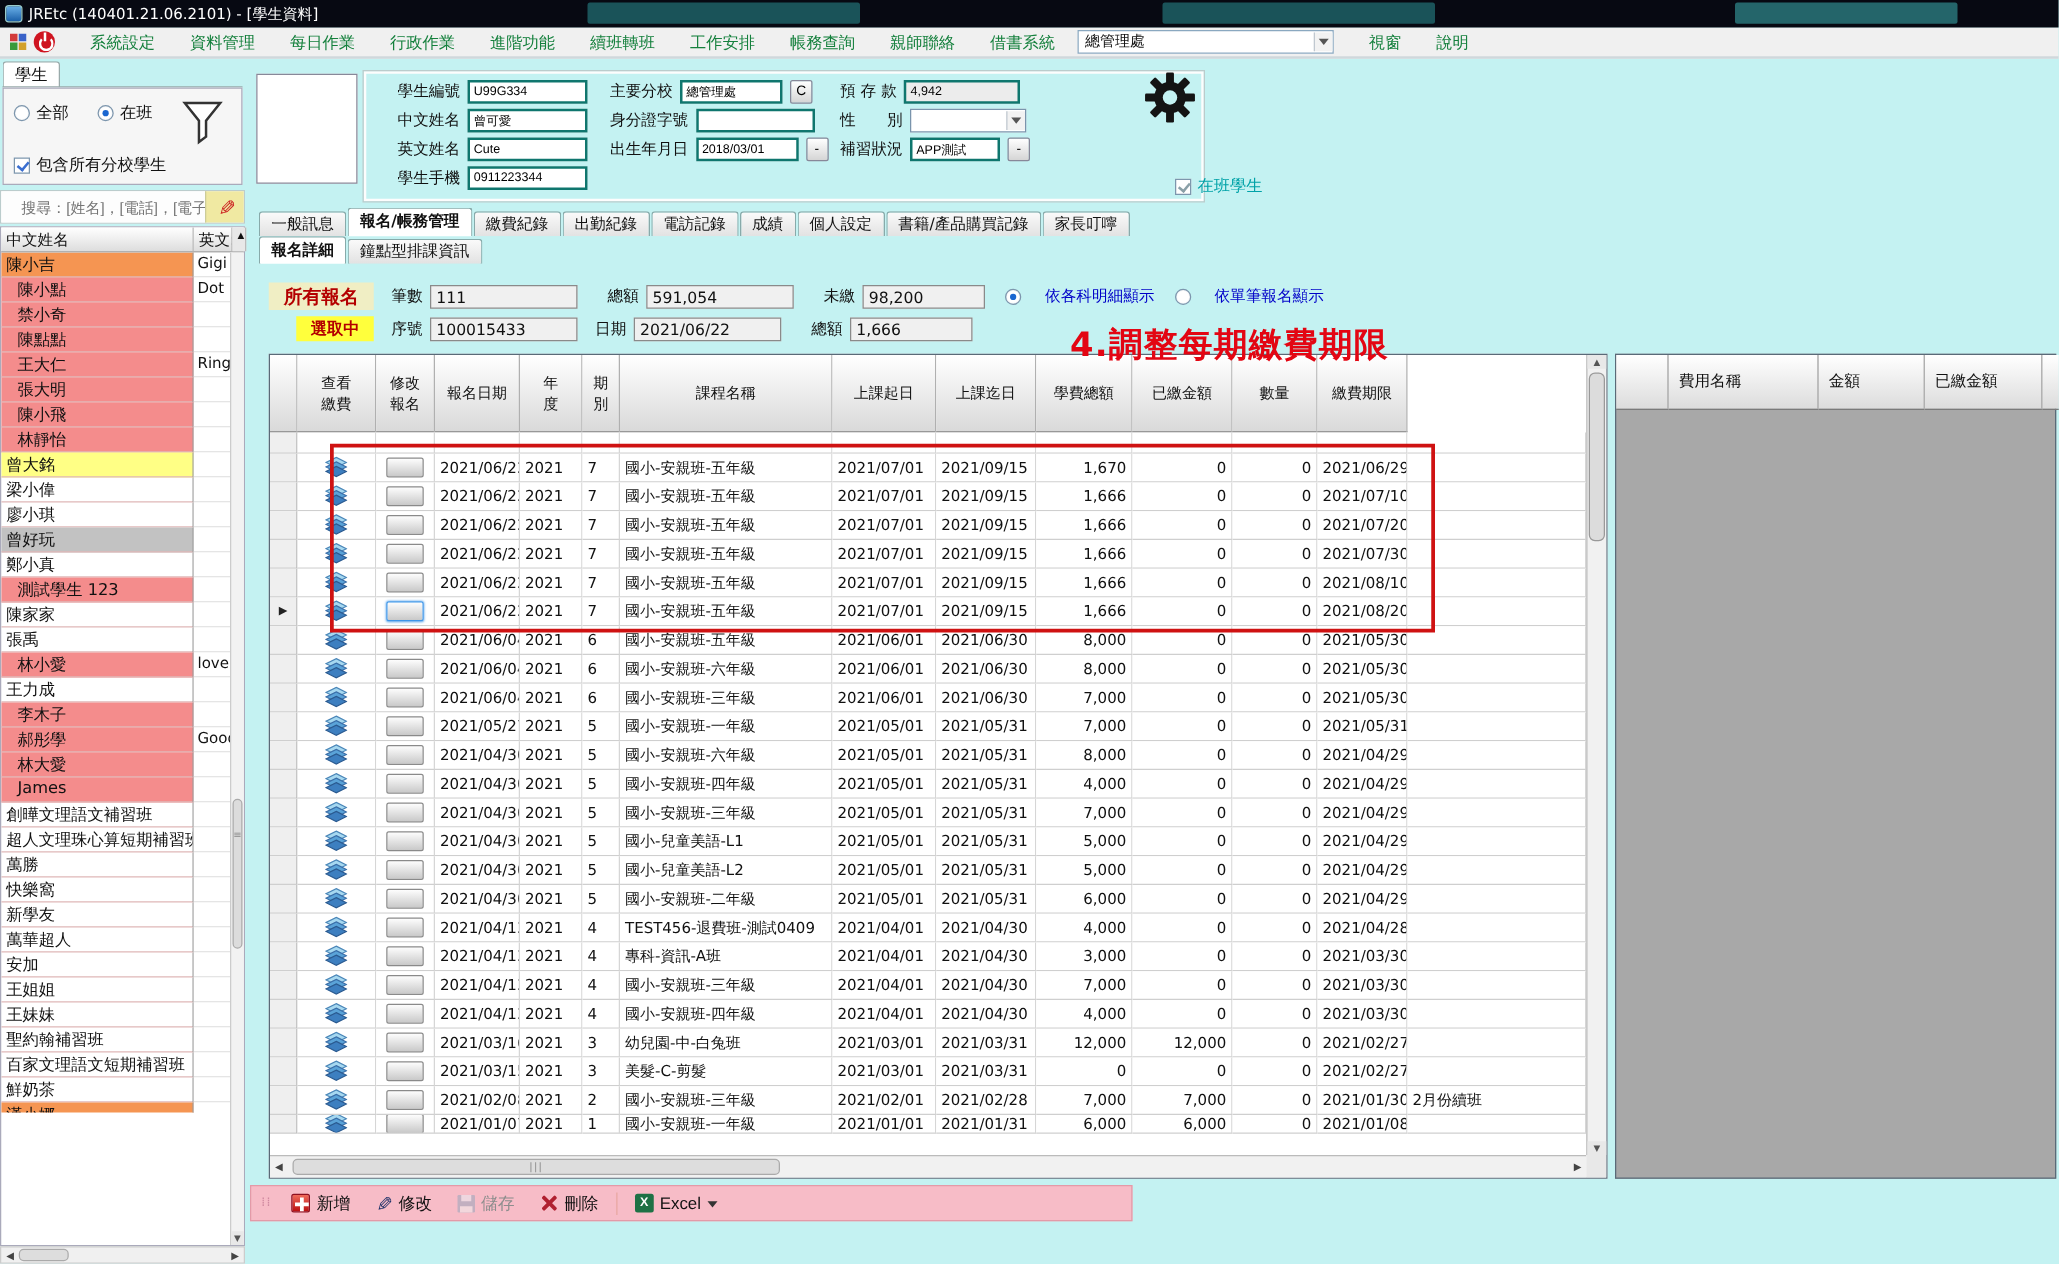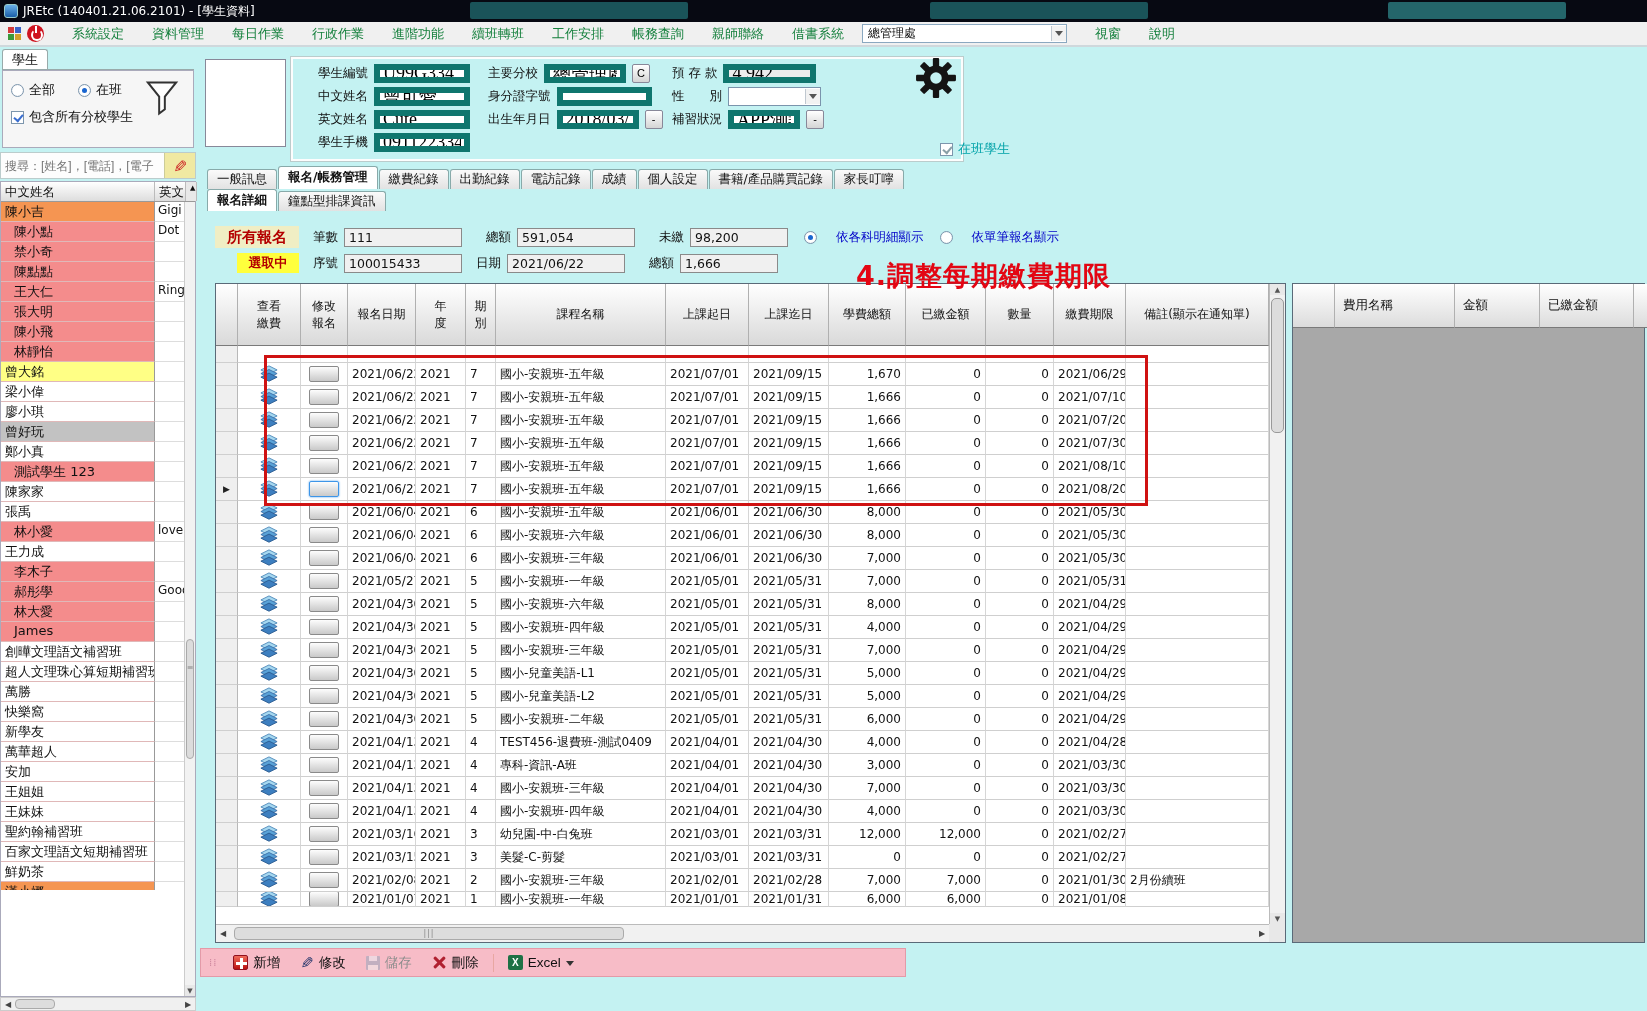--- a/index.html
+++ b/index.html
@@ -30,21 +30,21 @@
   #side-tabstrip{left:2px;top:69px;width:192px;height:1px;background:#9aa;}
   #filter-panel{left:2px;top:70px;width:192px;height:78px;background:#f6f6f6;border:1px solid #aab;}
   .frow{display:flex;align-items:center;gap:5px;margin:10px 0 0 8px;font-size:13px;}
   .rb{width:13px;height:13px;border-radius:50%;background:radial-gradient(#fff 55%,#d8dde4);border:1px solid #7d96ad;display:inline-block;position:relative;flex:none;}
   .rb.on::after{content:"";position:absolute;left:3px;top:3px;width:5px;height:5px;border-radius:50%;background:#1a66d0;}
   .cb{width:13px;height:13px;background:#fff;border:1px solid #7d96ad;display:inline-block;position:relative;flex:none;}
   .cb.checked::after{content:"";position:absolute;left:2px;top:2px;width:7px;height:4px;border-left:2px solid #3a6ed0;border-bottom:2px solid #3a6ed0;transform:rotate(-50deg);}
   .cb.teal::after{border-color:#8aa0a8;}
   #funnel{position:absolute;right:14px;top:8px;}
   #search-row{left:0;top:152px;width:196px;height:27px;background:#fff;border:1px solid #bcc;display:flex;}
-  #search-input{flex:1;border:none;outline:none;font-size:12px;color:#be185d;padding-left:4px;background:#fdfdfd;min-width:0;}
+  #search-input{flex:1;border:none;outline:none;font-size:12px;color:#be185d;padding-left:16px;background:#fdfdfd;min-width:0;}
   #pencil-btn{width:31px;background:#f0e9a2;border-left:1px solid #cc9;display:flex;align-items:center;justify-content:center;}
   .pencil{color:#cc2222;font-size:17px;transform:rotate(90deg);}
 
   #student-list{left:0;top:181px;width:196px;height:816px;background:#fff;border:1px solid #aab;}
   #slist-head{display:grid;grid-template-columns:154px 31px 11px;height:20px;background:linear-gradient(#fff,#ddd);border-bottom:1px solid #999;}
   #slist-head>div{padding:2px 4px;font-size:12.5px;overflow:hidden;white-space:nowrap;border-right:1px solid #bbb;}
   #slist-rows{height:688px;overflow:hidden;}
   .srow{display:grid;grid-template-columns:154px 31px;height:20px;}
   .srow .sname{padding:1px 4px;font-size:13px;border-bottom:1px solid #e0b8b8;border-right:1px solid #999;overflow:hidden;white-space:nowrap;}
   .srow .sen{padding:1px 3px;font-size:12px;border-bottom:1px solid #ddd;background:#fff;overflow:hidden;white-space:nowrap;}
@@ -60,21 +60,21 @@
   .arrbox{position:absolute;left:0;right:0;height:11px;display:flex;align-items:center;justify-content:center;font-size:7px;color:#555;background:#e8e8e8;}
   #side-hscroll{left:0;top:997px;width:196px;height:14px;background:#f0f0f0;border:1px solid #ccc;display:flex;align-items:center;}
   .hthumb{height:10px;background:#ddd;border:1px solid #aaa;border-radius:4px;}
   .sarr{width:14px;font-size:8px;color:#444;text-align:center;}
 
   
   #photo{left:205px;top:59px;width:81px;height:88px;background:#fff;border:1px solid #889;}
   #form-panel{left:291px;top:57px;width:672px;height:104px;border:2px solid #fdfdfd;outline:1px solid #bcc;}
   .fld{position:absolute;display:flex;align-items:center;gap:6px;font-size:12.5px;white-space:nowrap;}
   .fld label{color:#111;}
-  .tin{height:19px;border:6px solid #0f766e;background:#fff;font-size:18px;padding:0 3px;font-family:Liberation Serif, serif;}
+  .tin{height:19px;border:2px solid #0f766e;background:#fff;font-size:10px;padding:0 3px;font-family:Liberation Sans, sans-serif;}
   .tin.ro{background:#ececec;}
   .sqbtn{width:18px;height:19px;background:linear-gradient(#fff,#d5d5d5);border:1px solid #889;border-radius:2px;font-size:11px;line-height:1;}
   .combo{height:19px;background:#fff;border:1px solid #7a94ac;display:flex;align-items:center;justify-content:flex-end;}
   #gear-wrap{left:915px;top:57px;}
   #enrolled-row{left:940px;top:140px;display:flex;align-items:center;gap:5px;color:#00a2a8;font-size:13px;}
 
   
   #tabs1{left:207px;top:166px;display:flex;align-items:flex-end;height:23px;}
   #tabs2{left:207px;top:189px;display:flex;align-items:flex-end;height:22px;}
   .tab{background:linear-gradient(#fafafa,#e2e2e2);border:1px solid #8aa;border-bottom:none;border-radius:3px 3px 0 0;padding:2px 9px 3px;font-size:12.5px;margin-right:1px;height:20px;display:flex;align-items:center;}
@@ -195,21 +195,21 @@
 <div id="side-tab" class="abs">學生</div>
 <div id="side-tabstrip" class="abs"></div>
 
 <div id="filter-panel" class="abs">
   <div class="frow">
     <span class="rb"></span>
     <span>全部</span>
     <span class="rb on" style="margin-left:18px"></span>
     <span>在班</span>
   </div>
-  <div class="frow" style="margin-top:9px">
+  <div class="frow" style="margin-top:24px">
     <span class="cb checked"></span>
     <span>包含所有分校學生</span>
   </div>
   <svg id="funnel" width="34" height="38" viewBox="0 0 24 26">
     <polygon points="2,2 22,2 14,12 14,21 10,24 10,12" fill="#fff" stroke="#333" stroke-width="1.4"></polygon>
   </svg>
 </div>
 
 <div id="search-row" class="abs">
   <input id="search-input" placeholder="搜尋：[姓名]，[電話]，[電子" style="">
@@ -618,21 +618,20 @@
 度</div>
       <div>期
 別</div>
       <div>課程名稱</div>
       <div>上課起日</div>
       <div>上課迄日</div>
       <div>學費總額</div>
       <div>已繳金額</div>
       <div>數量</div>
       <div>繳費期限</div>
-      <div>備註(顯示在通知單)</div>
     </div>
     <div id="blankrow" class="gcols grow">
       <div class="cgut"></div>
         <div class="cview"></div>
         <div class="cedit"></div>
         <div></div>
         <div></div>
         <div></div>
         <div></div>
         <div></div>

